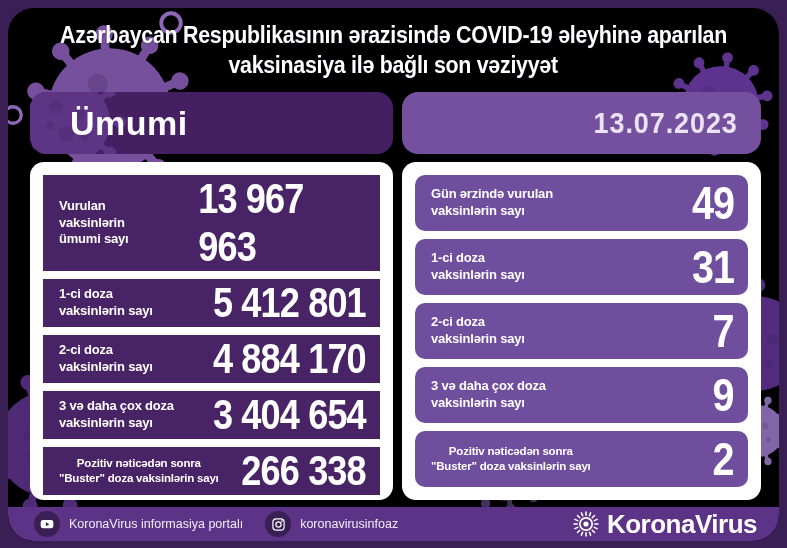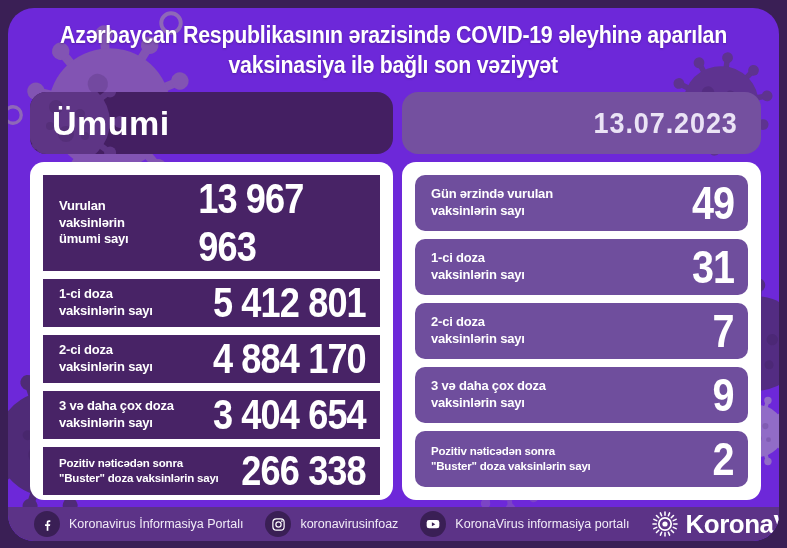--- a/index.html
+++ b/index.html
@@ -4,21 +4,21 @@
 <style>
   html,body{margin:0;padding:0;}
   body{
     width:787px;height:548px;overflow:hidden;position:relative;
     background:#3a1f55;
     font-family:"Liberation Sans", sans-serif;
     -webkit-font-smoothing:antialiased;
   }
   .card{
     position:absolute;left:8px;top:8px;width:771px;height:533px;
-    background:#6d28d9;border-radius:26px;overflow:hidden;
+    background:#000000;border-radius:26px;overflow:hidden;
   }
   
   .deco{position:absolute;pointer-events:none;z-index:0;}
   
   .header-area{
     position:relative;z-index:2;height:84px;
     display:flex;flex-direction:column;justify-content:center;align-items:center;
   }
   .title{
     color:#ffffff;font-weight:700;font-size:23px;line-height:1.32;
@@ -33,21 +33,21 @@
   .panel{display:flex;flex-direction:column;}
   .panel.left{flex:0 0 363px;}
   .panel.right{flex:0 0 359px;}
   .panel-header{
     height:62px;border-radius:16px;position:relative;overflow:hidden;
     display:flex;align-items:center;
   }
   .panel.left  .panel-header{background:#441f62;}
   .panel.right .panel-header{background:#74509f;padding-left:10px;}
   .summary-title{
-    color:#fff;font-size:34px;font-weight:700;padding-left:22px;
+    color:#fff;font-size:34px;font-weight:700;padding-left:40px;
     position:relative;z-index:1;letter-spacing:.5px;
   }
   .date-text{
     margin-left:auto;padding-right:26px;color:#eae3f5;font-size:30px;font-weight:700;
     letter-spacing:1px;transform:scaleX(.9);transform-origin:100% 50%;
   }
   .stats{
     margin-top:8px;height:338px;background:#ffffff;border-radius:14px;
     padding:13px;box-sizing:border-box;
     display:flex;flex-direction:column;gap:8px;
@@ -55,21 +55,21 @@
   .row{
     flex:1;display:flex;align-items:center;justify-content:space-between;
     padding:0 14px 0 16px;
   }
   .panel.left  .row{background:#482366;}
   .panel.right .row{background:#6f4e9d;border-radius:10px;}
   .row-label{
     color:#fff;font-size:13px;font-weight:700;line-height:1.3;
     white-space:pre-line;letter-spacing:-.2px;
   }
-  .row:last-child .row-label{font-size:11.5px;}
+  .row:last-child .row-label{font-size:11.5px;text-align:center;}
   .row-value{
     color:#fff;font-weight:700;letter-spacing:-1px;
     display:inline-block;transform:scaleX(.86);transform-origin:100% 50%;
   }
   .panel.left  .row-value{font-size:42px;}
   .panel.right .row-value{font-size:46px;}
   
   .footer{
     position:absolute;left:0;right:0;bottom:0;height:34px;z-index:3;
     background:#5c3387;border-radius:0 0 26px 26px;
@@ -233,44 +233,36 @@
           <div class="row-value">2</div>
         </div>
       </div>
     </div>
 
   </div>
 
   <div class="footer">
     <div class="social">
       <div class="social-circle">
-        <svg width="15" height="15" viewBox="0 0 24 24">
-            <path d="M13.4 22v-7.6h2.6l.4-3h-3V9.4c0-.9.3-1.5 1.6-1.5h1.5V5.2c-.3 0-1.2-.1-2.2-.1-2.2 0-3.6 1.3-3.6 3.7v2.6H8.1v3h2.6V22z" fill="#fff"></path>
+        <svg width="16" height="16" viewBox="0 0 24 24">
+            <rect x="2.5" y="6" width="19" height="12.5" rx="3.6" fill="#fff"></rect>
+            <path d="M10.3 9.3l5.2 2.95-5.2 2.95z" fill="#3a1f55"></path>
           </svg>
       </div>
-      <div class="social-label">Koronavirus İnformasiya Portalı</div>
+      <div class="social-label">KoronaVirus informasiya portalı</div>
     </div>
     <div class="social">
       <div class="social-circle">
         <svg width="15" height="15" viewBox="0 0 24 24" fill="none" stroke="#fff" stroke-width="1.9">
           <rect x="3" y="3" width="18" height="18" rx="5.5"></rect>
             <circle cx="12" cy="12" r="4.2"></circle>
           <circle cx="17.4" cy="6.6" r="1.3" fill="#fff" stroke="none"></circle>
         </svg>
       </div>
       <div class="social-label">koronavirusinfoaz</div>
-    </div>
-    <div class="social">
-      <div class="social-circle">
-        <svg width="16" height="16" viewBox="0 0 24 24">
-            <rect x="2.5" y="6" width="19" height="12.5" rx="3.6" fill="#fff"></rect>
-            <path d="M10.3 9.3l5.2 2.95-5.2 2.95z" fill="#3a1f55"></path>
-          </svg>
-      </div>
-      <div class="social-label">KoronaVirus informasiya portalı</div>
     </div>
     <div class="brand">
       <svg width="26" height="26" viewBox="0 0 40 40">
         <g stroke="#fff" stroke-width="2.4" stroke-linecap="round">
           <line x1="20" y1="1.5" x2="20" y2="6.5"></line>
             <line x1="20" y1="33.5" x2="20" y2="38.5"></line>
           <line x1="1.5" y1="20" x2="6.5" y2="20"></line>
             <line x1="33.5" y1="20" x2="38.5" y2="20"></line>
           <line x1="6.9" y1="6.9" x2="10.4" y2="10.4"></line>
             <line x1="29.6" y1="29.6" x2="33.1" y2="33.1"></line>

